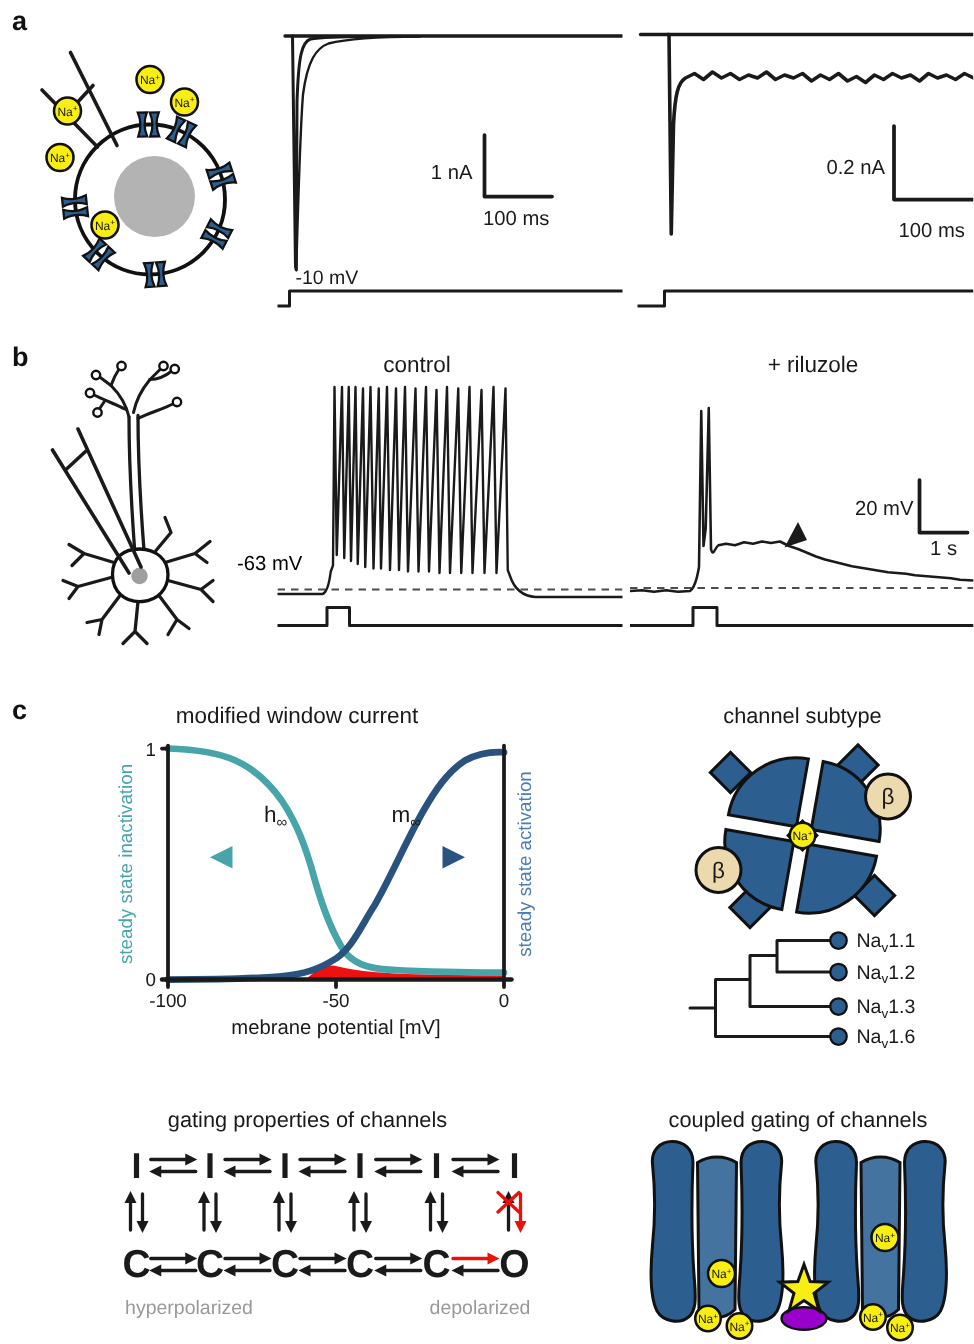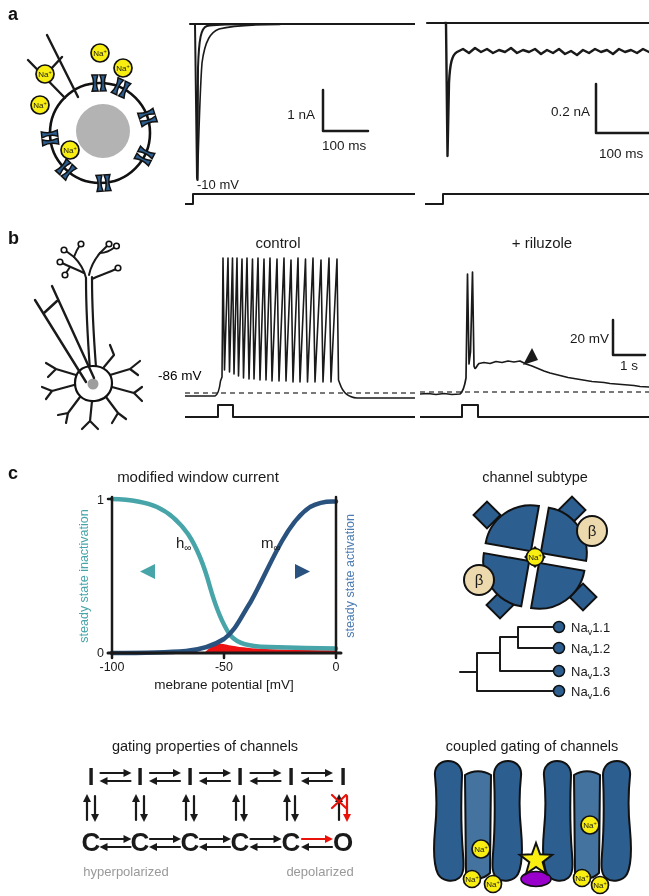--- a/index.html
+++ b/index.html
@@ -32,21 +32,21 @@
   .graylbl{font-size:13px;fill:#999}
   .statef{font-weight:bold}
   .white{fill:#fff;stroke:#111;stroke-width:1.6}
 </style>
 </head>
 <body>
 
 <span class="abs plabel" style="left:8px;top:4px">a</span>
 <span class="abs plabel" style="left:8px;top:228px">b</span>
 <span class="abs plabel" style="left:8px;top:463px">c</span>
-<span class="abs" style="left:158px;top:368px;font-size:13.5px">-86 mV</span>
+<span class="abs" style="left:158px;top:368px;font-size:13.5px">-63 mV</span>
 
 <svg class="abs" style="left:8px;top:8px" width="180" height="205" viewBox="0 0 180 205">
   <circle cx="92" cy="125" r="50" fill="#fff" stroke="#111" stroke-width="2.6"></circle>
   <circle cx="95" cy="123" r="27" fill="#b3b3b3" stroke="none"></circle>
   <g>
     <g transform="translate(91,75) rotate(-1)">
         <path class="blue15" d="M-7,-8 L-1,-8 C-3,-3 -3,3 -1,8 L-7,8 C-5,3 -5,-3 -7,-8 Z"></path>
         <path class="blue15" d="M7,-8 L1,-8 C3,-3 3,3 1,8 L7,8 C5,3 5,-3 7,-8 Z"></path>
       </g>
     <g transform="translate(113,80) rotate(25)">

